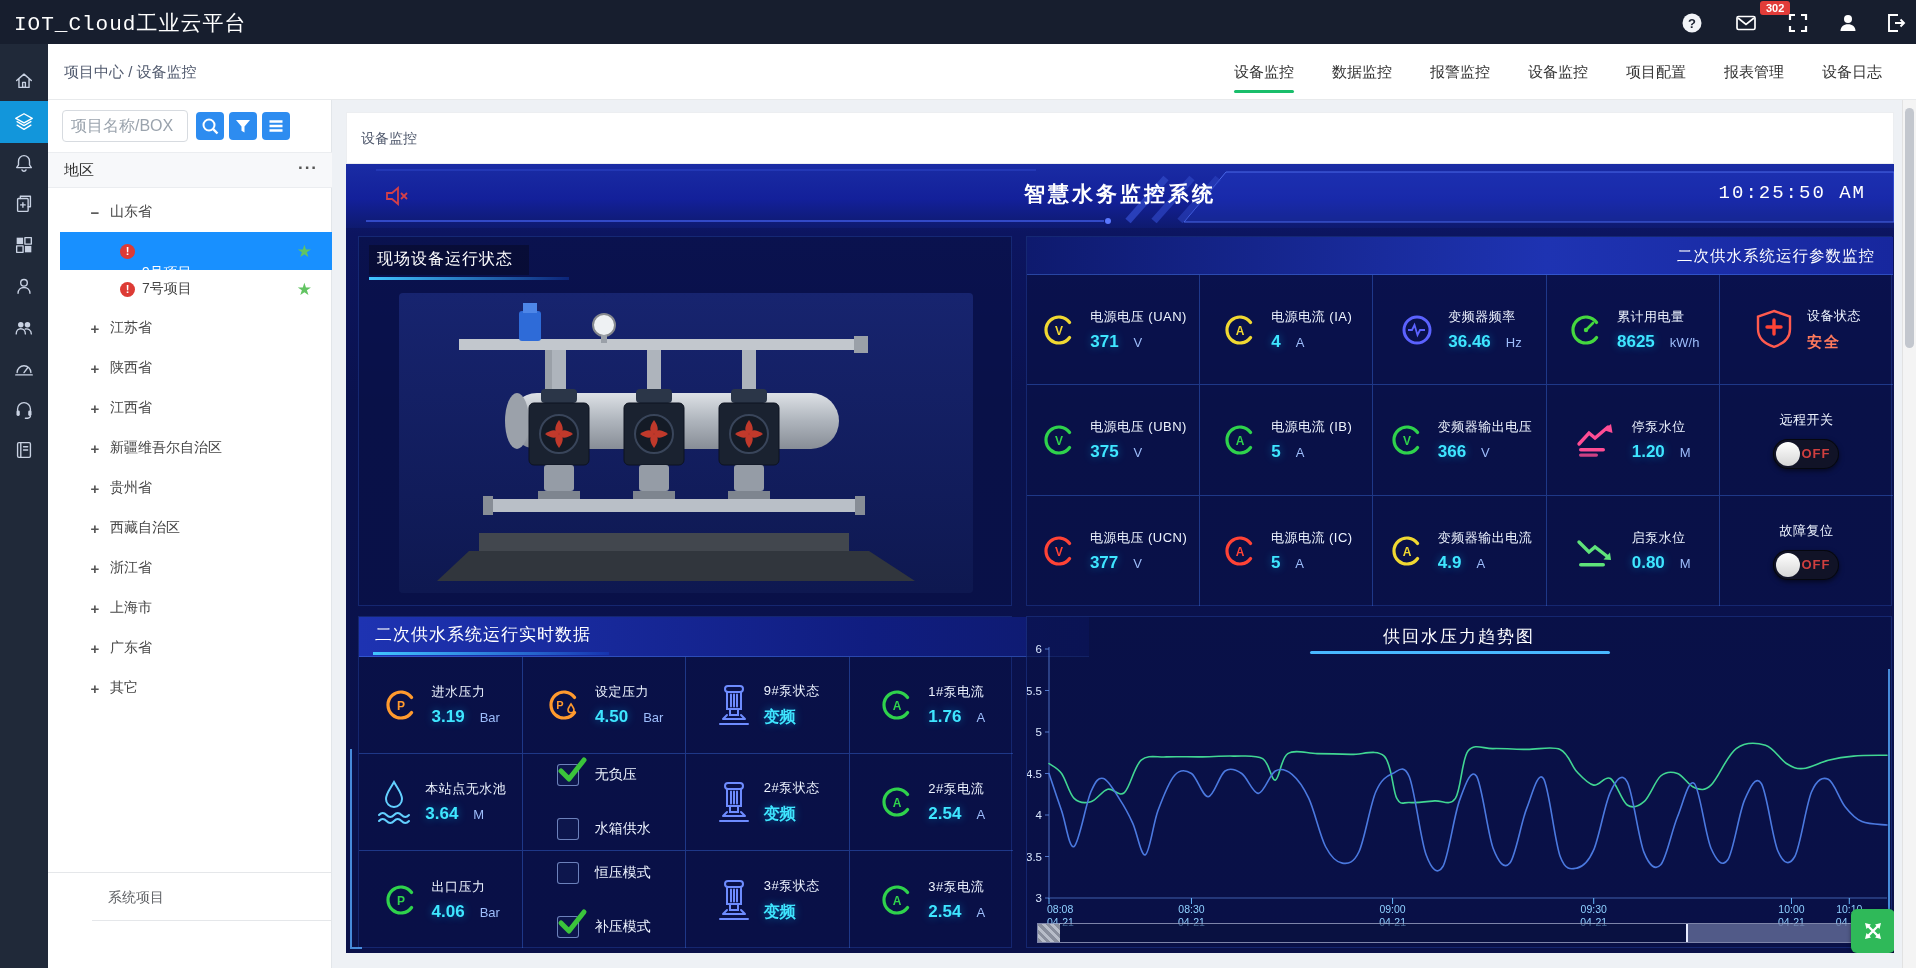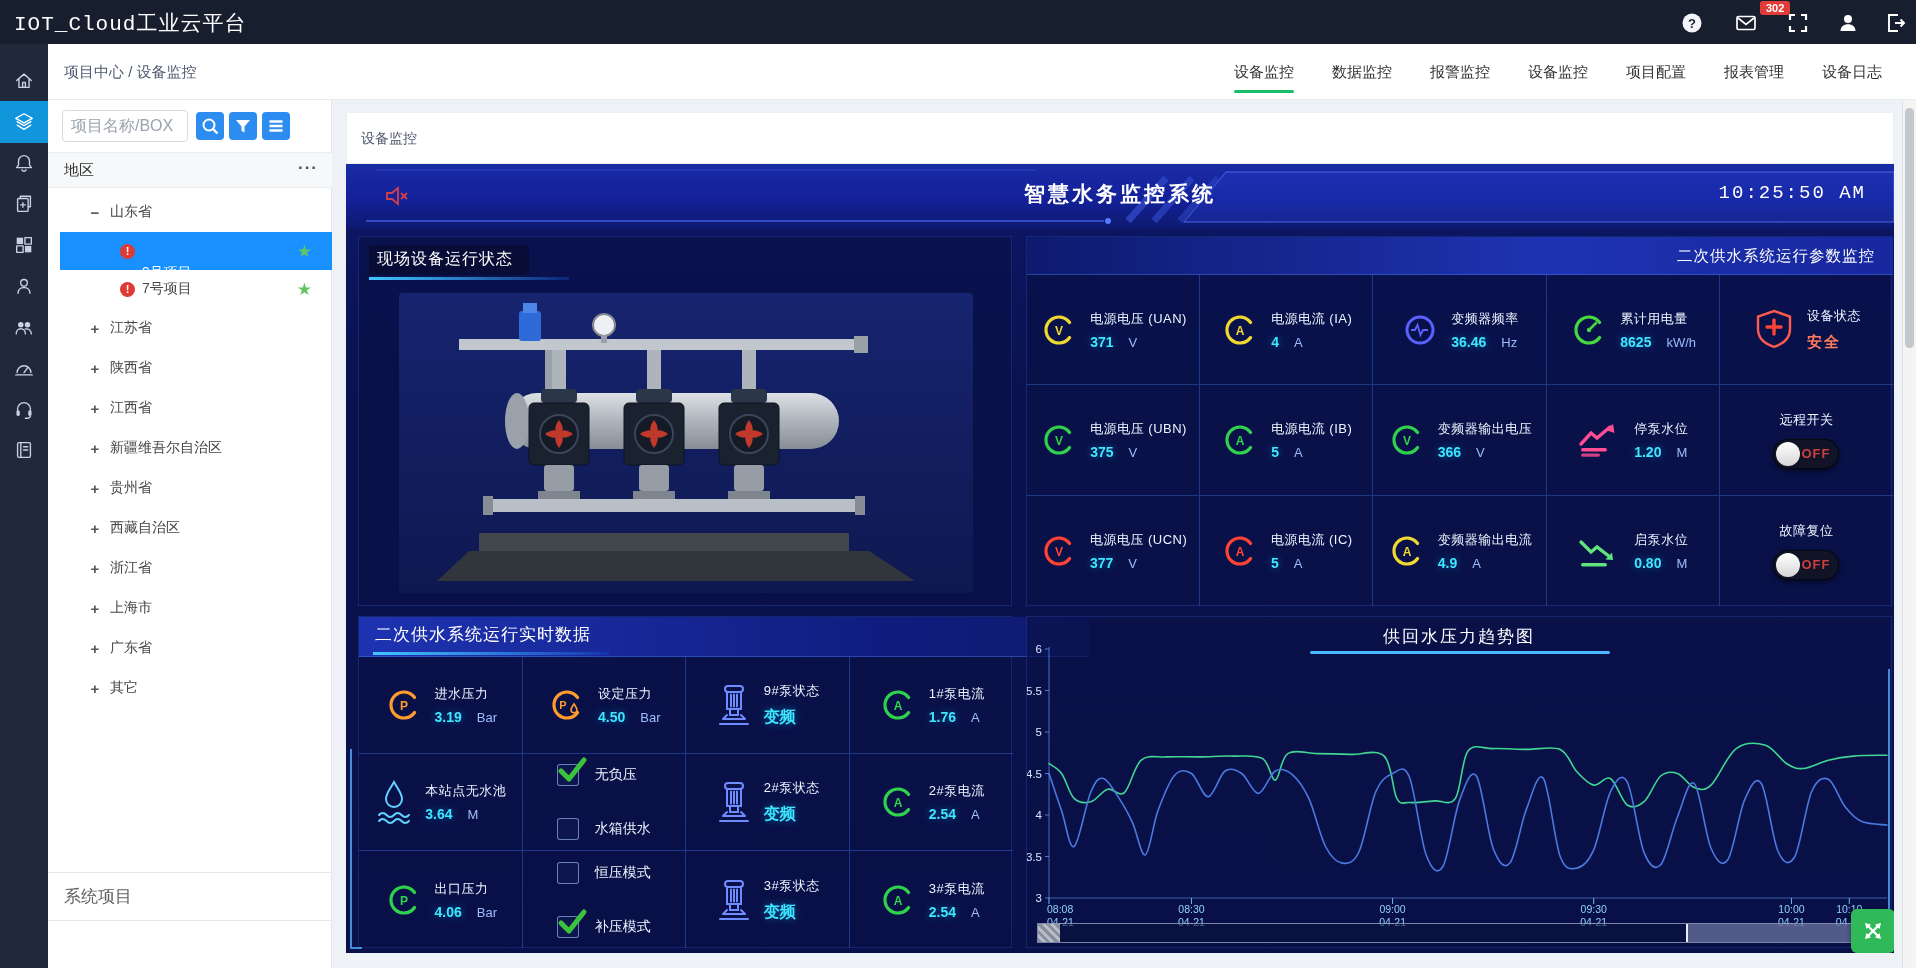--- a/index.html
+++ b/index.html
@@ -52,22 +52,22 @@
     color:#555; }
   .trow .plabel { position:absolute; left:62px; }
   .trow.child .alert { position:absolute; left:72px; width:15px; height:15px; background:#dd3b35;
     border-radius:50%; color:#fff; font-size:11px; font-weight:bold; text-align:center; line-height:15px; }
   .trow.child .clabel { position:absolute; left:94px; }
   .trow.child .star { position:absolute; right:20px; font-size:17px; color:#62c462; }
   .trow.selected { background:#1890ff; margin-left:12px; }
   .trow.selected .clabel { color:#fff; left:82px;margin-top:44px; }
   .trow.selected .alert { left:60px; }
   #sb-footer { position:absolute; left:0; top:772px; width:283px; border-top:1px solid #e5e7ea; }
-  #sb-footer .f { height:48px; line-height:48px; padding-left:16px; font-size:17px; color:#606266;
-    border-bottom:1px solid #e5e7ea; cursor:pointer; }
+  #sb-footer .f { height:48px; line-height:48px; padding-left:16px; font-size:14px; color:#606266;
+    border-bottom:1px solid #e5e7ea; cursor:pointer;margin-left:44px; }
 
   
   #pagehdr { position:absolute; left:346px; top:112px; width:1548px; height:52px; background:#fff;
     border:1px solid #eceef1; }
   #pagehdr .t { line-height:50px; padding-left:14px; font-size:14px; color:#515a6e; }
 
   
   #dash { position:absolute; left:346px; top:164px; width:1548px; height:789px;
     background:linear-gradient(180deg,#101c74 0%,#0c1560 9%,#0a124e 30%,#0a1149 100%); overflow:hidden; }
   .corner { position:absolute; z-index:6; pointer-events:none; }
@@ -117,21 +117,21 @@
   #rgrid { position:absolute; left:0; top:40px; width:654px; height:291px; display:grid;
     grid-template-columns:repeat(4,1fr); grid-template-rows:repeat(3,1fr); }
   #rgrid>.pcell { border-right:1px solid rgba(72,130,255,.35); border-bottom:1px solid rgba(72,130,255,.35); }
   #rgrid>.pcell:nth-child(4n) { border-right:none; }
   #rgrid>.pcell:nth-child(n+9) { border-bottom:none; }
 
   .pcell { position:relative; display:flex; align-items:center; justify-content:center; gap:11px; }
   .c-col { display:flex; flex-direction:column; align-items:flex-start; }
   .c-label { font-size:13px; color:#eef4ff; white-space:nowrap; letter-spacing:.5px; }
   .c-valrow { display:flex; align-items:baseline; gap:15px; margin-top:6px; }
-  .c-value { font-size:14px; font-weight:bold; color:#3fe6ff; text-shadow:0 0 8px rgba(0,190,255,.45); }
+  .c-value { font-size:17px; font-weight:bold; color:#3fe6ff; text-shadow:0 0 8px rgba(0,190,255,.45); }
   .c-unit { font-size:13px; color:#9dbdfb; }
   .c-pv { color:#3fe6ff; font-weight:bold; font-size:16px; margin-top:7px; text-shadow:0 0 8px rgba(0,190,255,.45); }
   .c-safe { color:#ff7a5c; font-weight:bold; font-size:15px; margin-top:8px; letter-spacing:2px; }
 
   .tgl { width:66px; height:30px; border-radius:15px; background:#111327; position:relative; margin-top:10px;
     cursor:pointer; box-shadow:inset 0 0 0 1px #05070f, 0 2px 5px rgba(0,0,0,.55); }
   .tgl .knob { position:absolute; left:3px; top:3px; width:24px; height:24px; border-radius:50%;
     background:linear-gradient(#ffffff,#d6d6d6); }
   .tgl .st { position:absolute; right:9px; top:7px; font-size:13px; font-weight:bold; color:#cf3f3f;
     letter-spacing:1px; }

